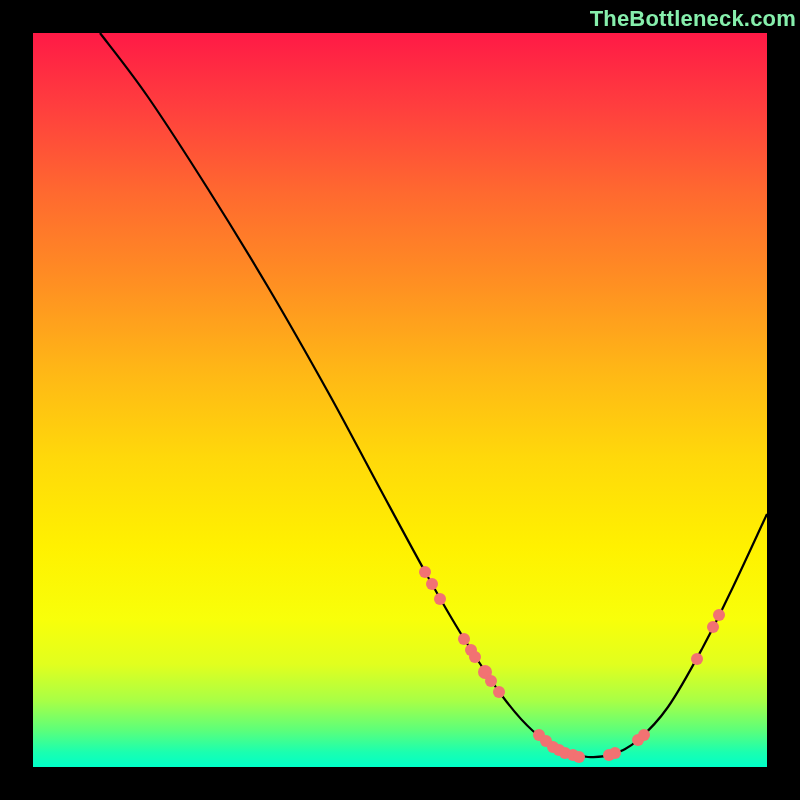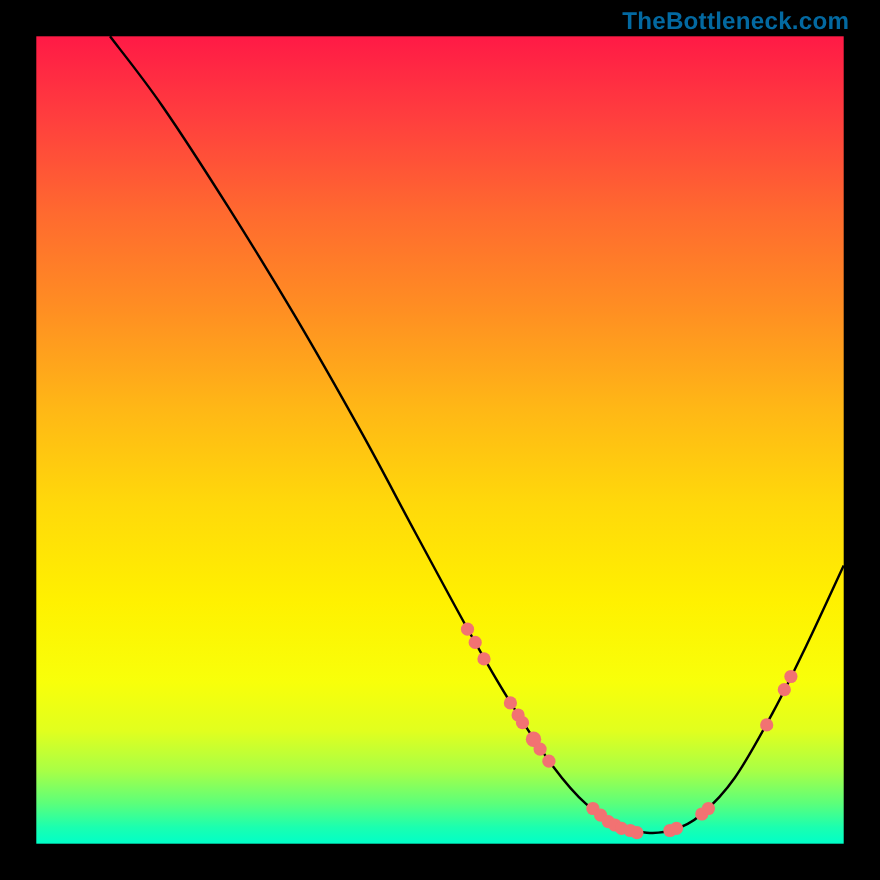--- a/index.html
+++ b/index.html
@@ -29,22 +29,22 @@
       #e1ff1e 86%,
       #a8ff46 91%,
       #5cff7a 95%,
       #1affb0 98%,
       #00ffc8 100%
     );
   }
   .watermark {
     position: absolute;
     top: 6px;
-    right: 28px;
-    color: #0369a1;
+    right: 4px;
+    color: #86efac;
     font-size: 22px;
     font-weight: 600;
     letter-spacing: 0.2px;
     user-select: none;
   }
   svg.curve {
     position: absolute;
     left: 0;
     top: 0;
     width: 734px;

